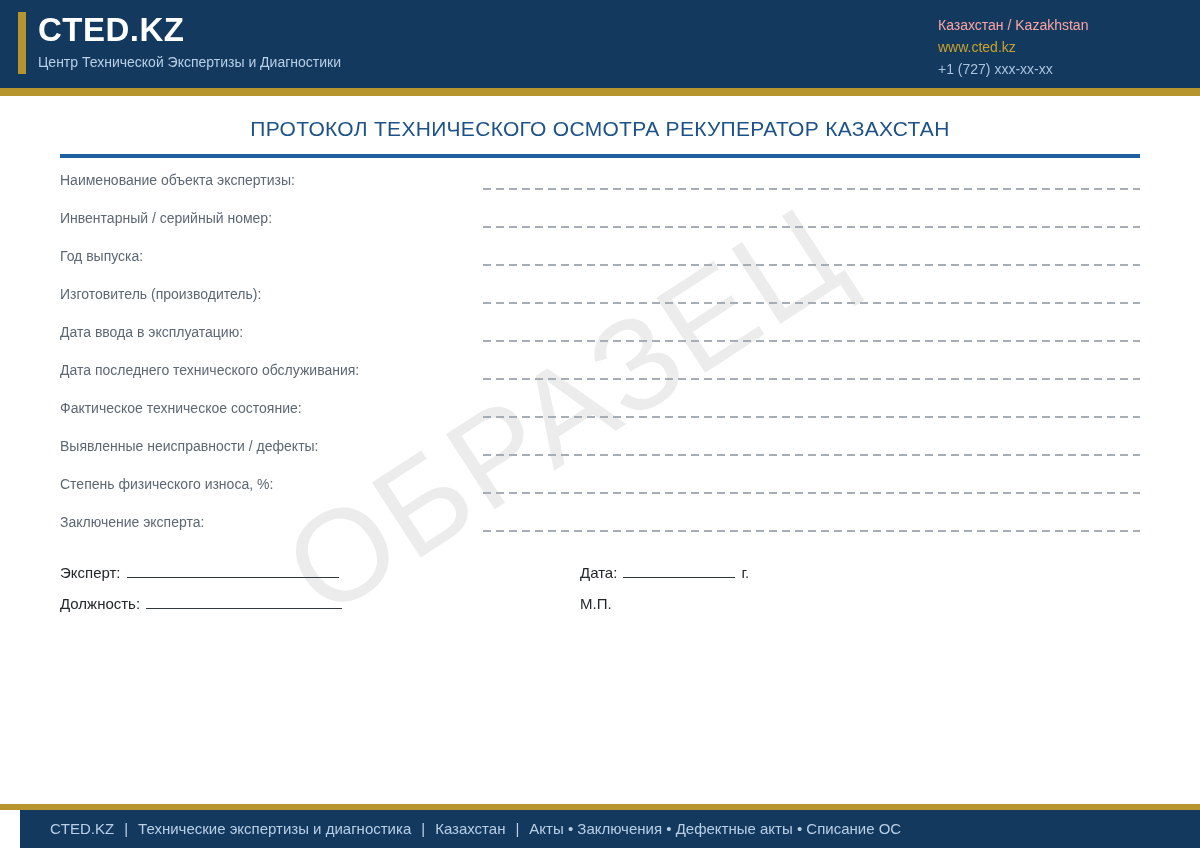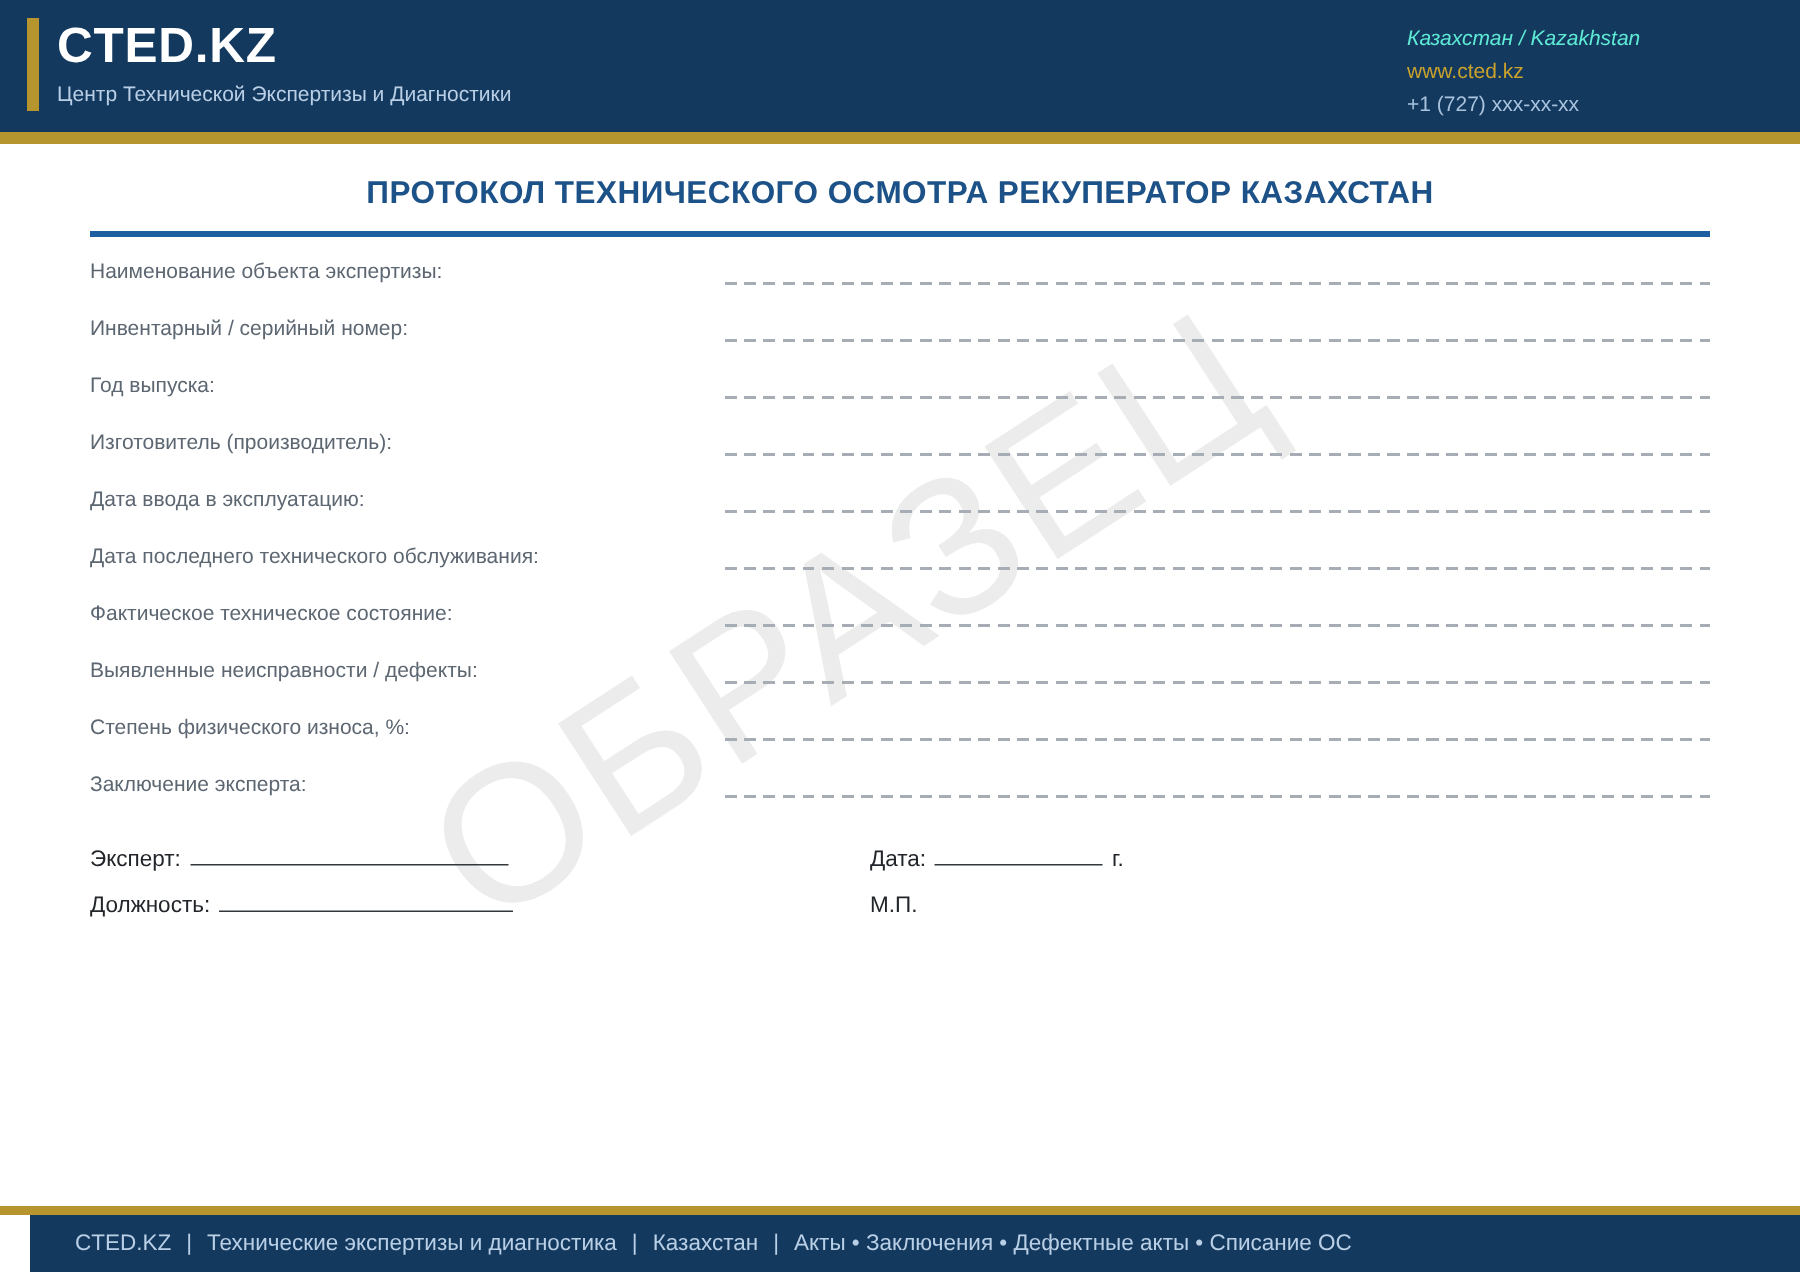--- a/index.html
+++ b/index.html
@@ -10,29 +10,29 @@
   }
 
   
   .header { position: relative; height: 88px; background: #14395f; }
   .header-left { position: absolute; left: 18px; top: 12px; display: flex; }
   .gold-accent-bar { width: 8px; height: 62px; background: #b6952f; margin-right: 12px; }
   .brand-block { display: flex; flex-direction: column; }
   .brand { color: #ffffff; font-size: 33px; font-weight: 700; letter-spacing: 0.5px; line-height: 36px; }
   .brand-subtitle { color: #b9cfe6; font-size: 14px; margin-top: 6px; }
   .header-right { position: absolute; left: 938px; top: 14px; font-size: 14px; line-height: 22px; }
-  .header-region { color: #5eead4; font-style: italic; }
+  .header-region { color: #fca5a5; }
   .header-site { color: #c9a22c; text-decoration: none; display: block; }
   .header-phone { color: #a9c3dd; }
   .gold-divider { height: 8px; background: #b6952f; }
 
   
   .doc-title {
     margin-top: 21px; text-align: center;
-    color: #1d5288; font-size: 21px; font-weight: 700; letter-spacing: 0.3px;
+    color: #1d5288; font-size: 21px; font-weight: 400; letter-spacing: 0.3px;
   }
   .title-rule { margin: 13px 60px 0 60px; height: 4px; background: #1e5fa0; }
 
   
   .form { position: relative; margin: 14px 60px 0 60px; z-index: 1; }
   .form-row { position: relative; height: 38px; }
   .field-label { position: absolute; left: 0; top: 0; font-size: 14px; color: #5d6772; }
   .field-line {
     position: absolute; left: 423px; right: 0; top: 16px; height: 2px;
     background: repeating-linear-gradient(90deg, #a6adb4 0 8px, transparent 8px 13px);

